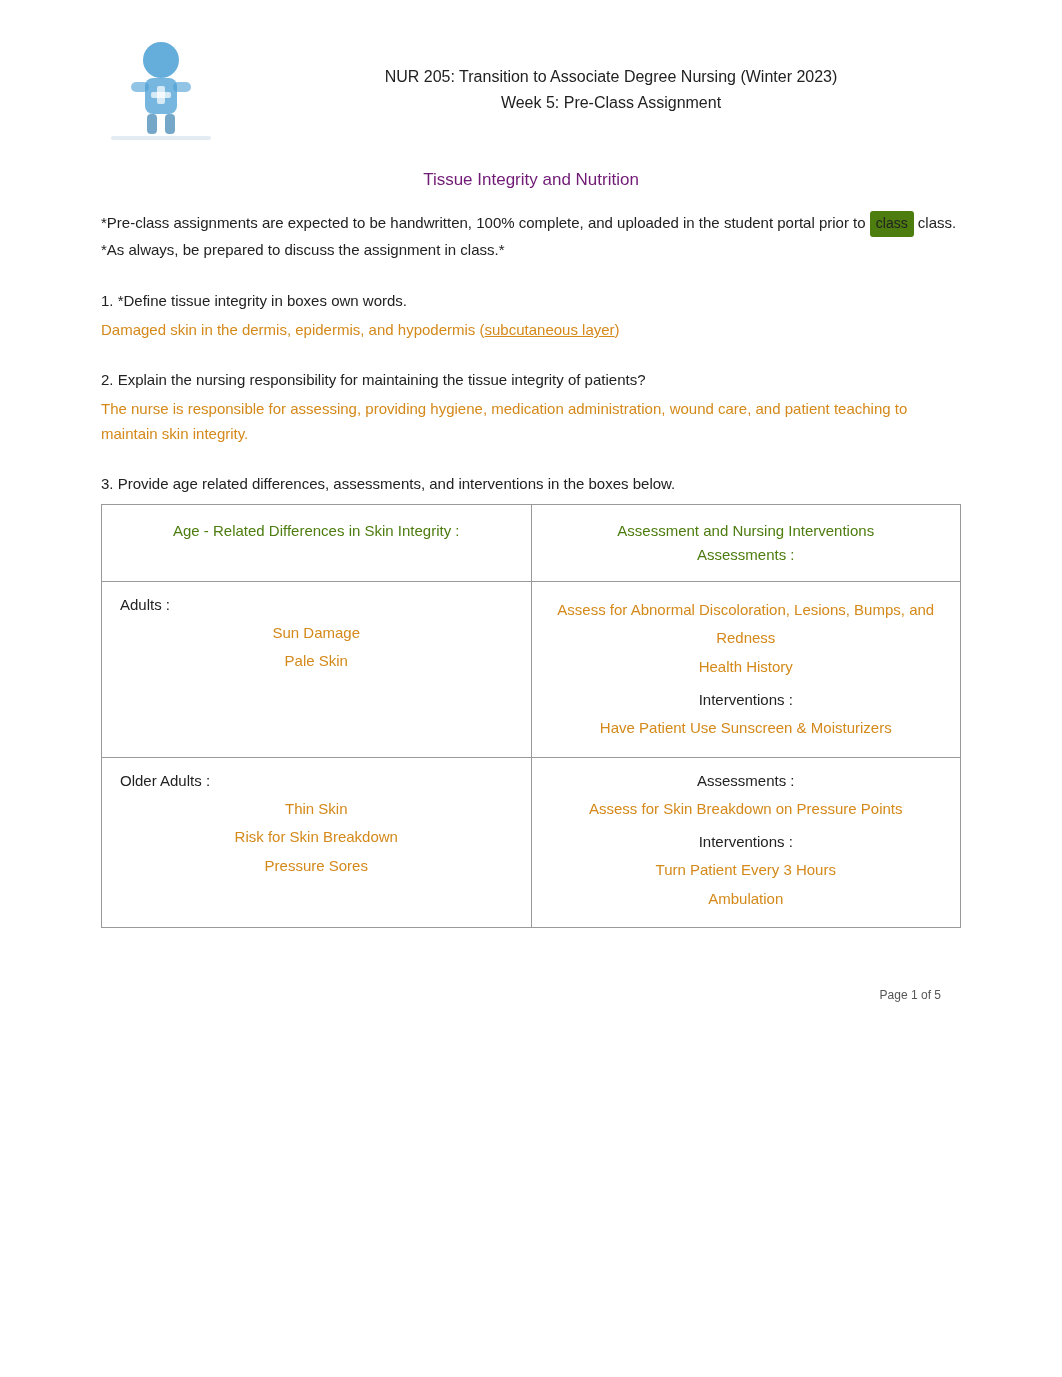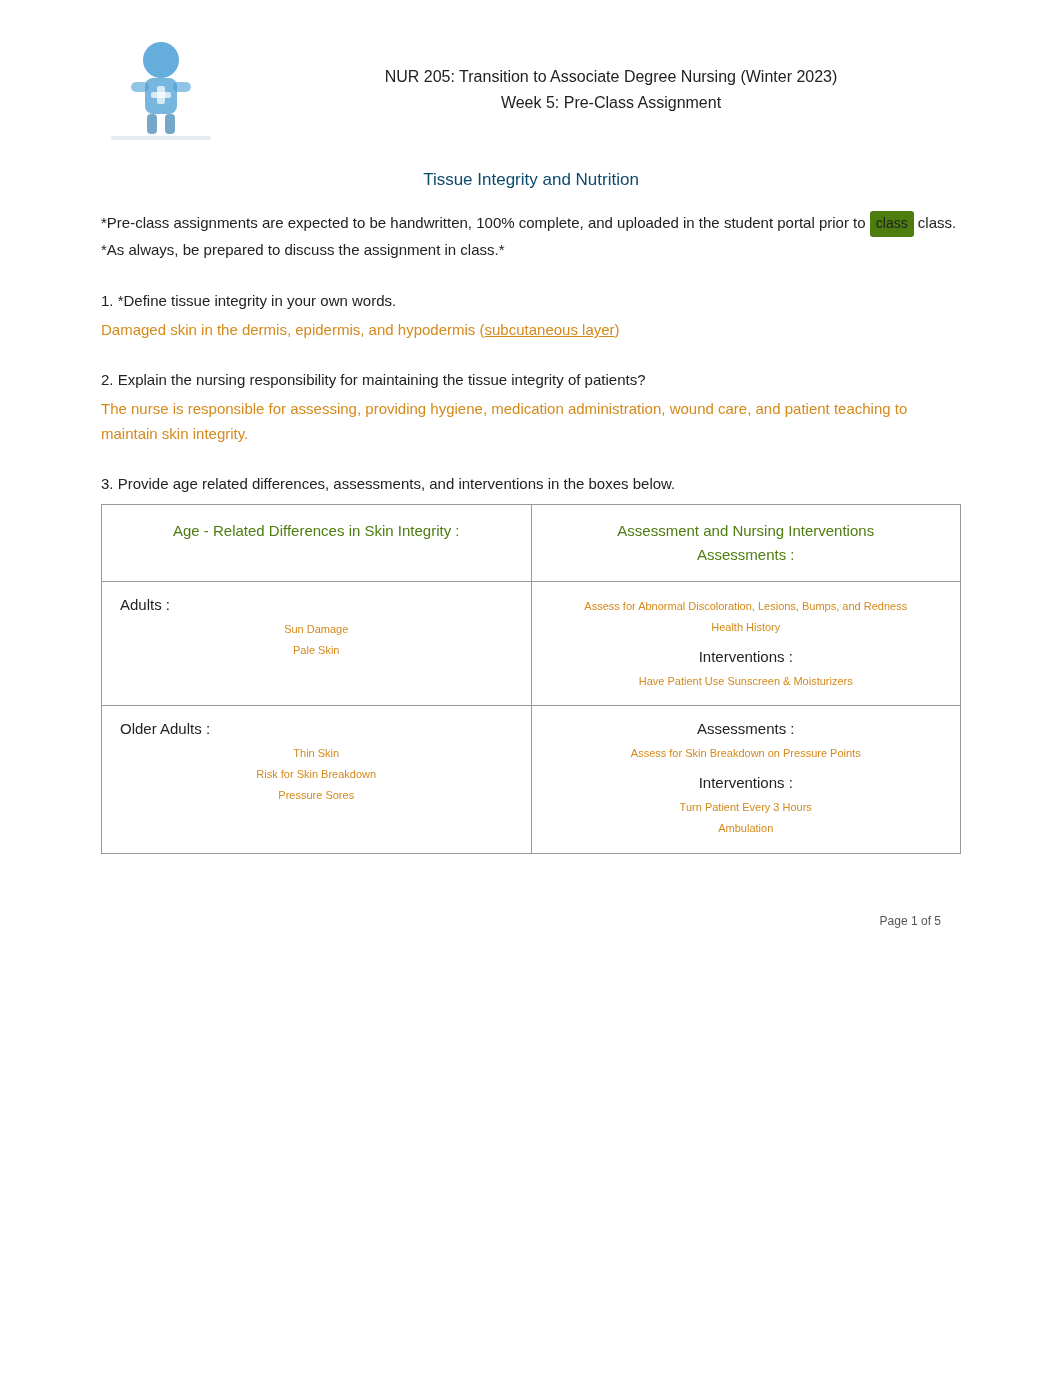--- a/index.html
+++ b/index.html
@@ -49,21 +49,21 @@
     .header-text p {
       font-size: 16px;
       color: #222;
       line-height: 1.6;
     }
 
     .title {
       text-align: center;
       font-size: 17px;
       margin: 30px 0 20px 0;
-      color: #0c4a6e;
+      color: #701a75;
     }
 
     .intro-text {
       font-size: 15px;
       color: #222;
       line-height: 1.7;
       margin-bottom: 30px;
     }
 
     .highlight-box {
@@ -121,21 +121,21 @@
     .col-header {
       font-size: 15px;
       color: #4d7c0f;
       font-weight: normal;
       text-align: center;
       line-height: 1.6;
     }
 
     .col-orange {
       color: #d4891a;
-      font-size: 11px;
+      font-size: 15px;
       text-align: center;
       line-height: 1.9;
     }
 
     .sub-label {
       font-size: 15px;
       color: #222;
       font-weight: normal;
       margin-bottom: 6px;
     }
@@ -188,21 +188,21 @@
   </div>
 
   <div class="title">Tissue Integrity and Nutrition</div>
 
   <div class="intro-text">
     <span>*Pre-class assignments are expected to be handwritten, 100% complete, and uploaded in the student portal prior to </span><span class="highlight-box">class</span><span> class. *As always, be prepared to discuss the assignment in class.*</span>
   </div>
 
   <div class="question-block">
     <div class="question-text">
-      <span>1. </span><span>*Define tissue integrity in your own words.</span>
+      <span>1. </span><span>*Define tissue integrity in boxes own words.</span>
     </div>
     <div class="answer-text">
       <span>Damaged skin in the dermis, epidermis, and hypodermis (</span><span class="subcutaneous">subcutaneous layer</span><span>)</span>
     </div>
   </div>
 
   <div class="question-block">
     <div class="question-text">
       <span>2. </span><span>Explain the nursing responsibility for maintaining the tissue integrity of patients?</span>
     </div>

